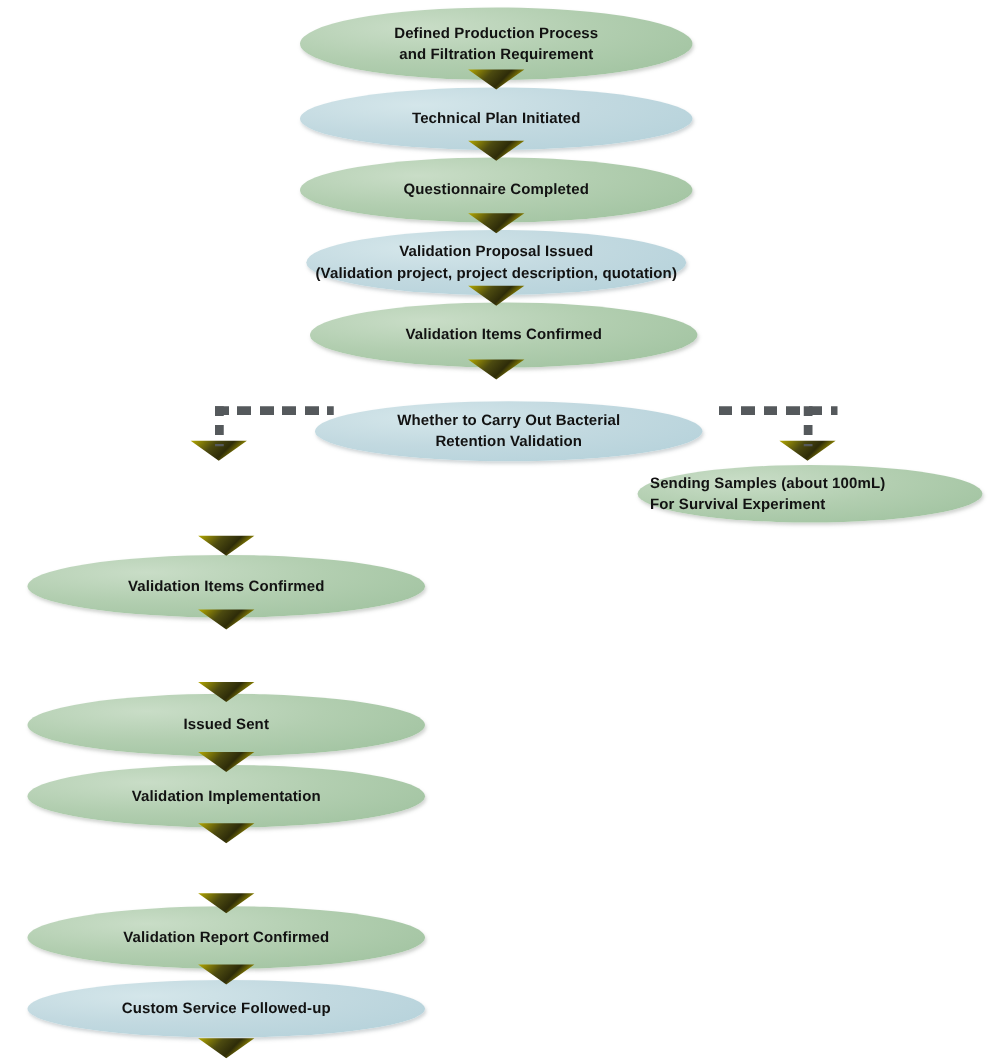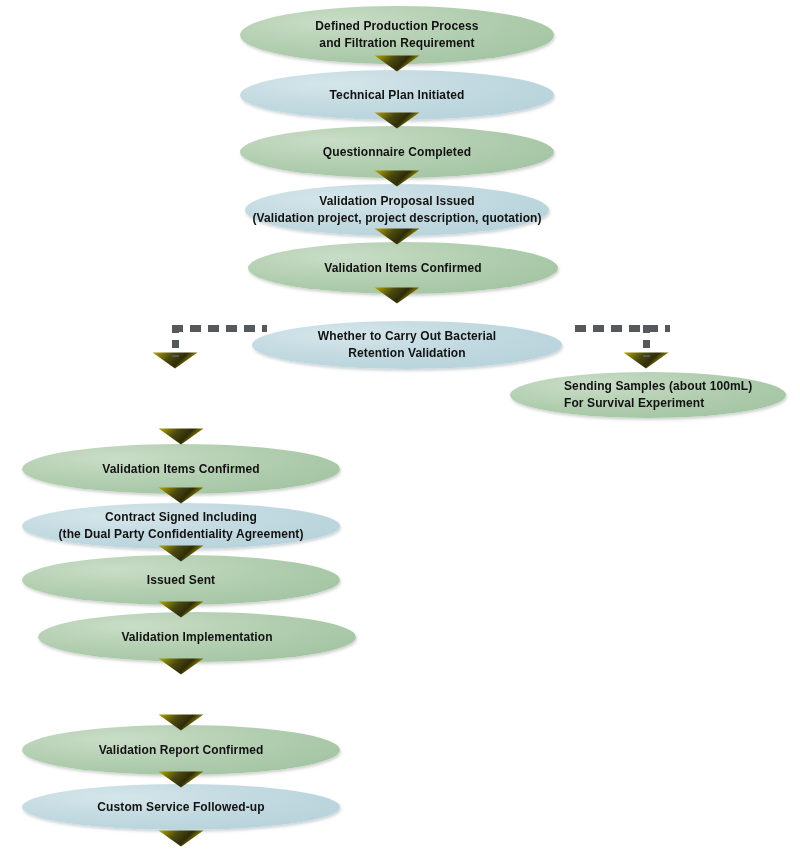--- a/index.html
+++ b/index.html
@@ -53,21 +53,20 @@
     font-size: 12px;
     line-height: 17px;
     color: #121212;
     letter-spacing: 0.1px;
     pointer-events: none;
   }
   .label.left-align {
     text-align: left;
     left: 10px;
     transform: translate(0, -50%);
-    margin-left: 44px;
   }
 
   
   .arrow {
     position: absolute;
     width: 46px;
     height: 17px;
   }
   .arrow svg { display: block; }
 
@@ -117,28 +116,24 @@
       <span class="label">Whether to Carry Out Bacterial
 Retention Validation</span>
     </div>
     <div class="node green" style="left: 510px; top: 372px; width: 276px; height: 46px;">
       <span class="label left-align">Sending Samples (about 100mL)
 For Survival Experiment</span>
     </div>
     <div class="node green" style="left: 22px; top: 444px; width: 318px; height: 50px;">
       <span class="label">Validation Items Confirmed</span>
     </div>
-    <div class="node blue" style="left: 22px; top: 503px; width: 318px; height: 46px;">
-      <span class="label">Contract Signed Including
-(the Dual Party Confidentiality Agreement)</span>
-    </div>
     <div class="node green" style="left: 22px; top: 555px; width: 318px; height: 50px;">
       <span class="label">Issued Sent</span>
     </div>
-    <div class="node green" style="left: 38px; top: 612px; width: 318px; height: 50px;">
+    <div class="node green" style="left: 22px; top: 612px; width: 318px; height: 50px;">
       <span class="label">Validation Implementation</span>
     </div>
     <div class="node green" style="left: 22px; top: 725px; width: 318px; height: 50px;">
       <span class="label">Validation Report Confirmed</span>
     </div>
     <div class="node blue" style="left: 22px; top: 784px; width: 318px; height: 46px;">
       <span class="label">Custom Service Followed-up</span>
     </div>
     <div class="arrow" style="left: 374px; top: 55px;">
       <svg width="46" height="17" viewBox="0 0 46 17">

